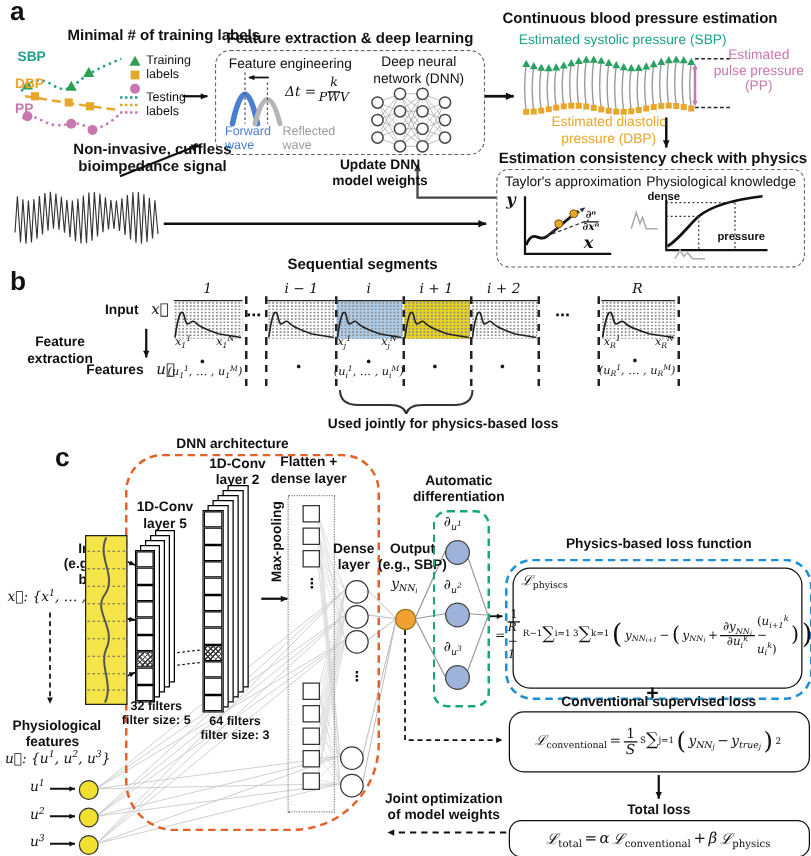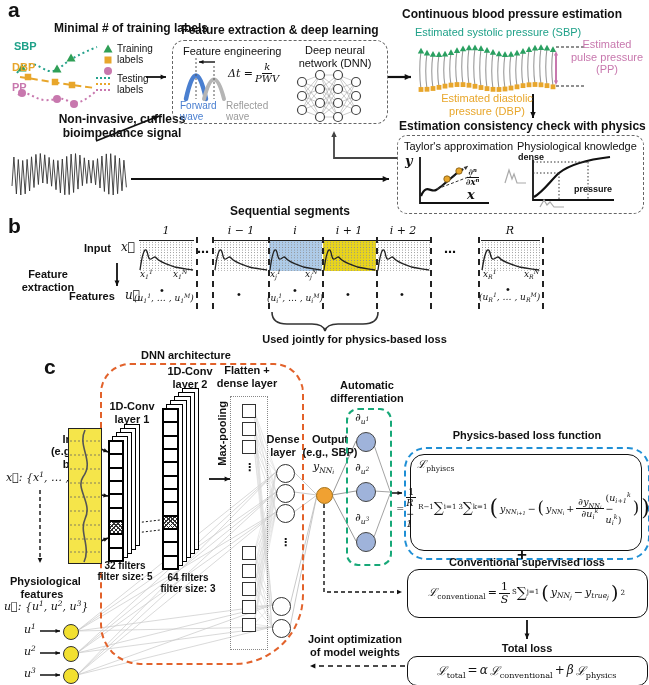--- a/index.html
+++ b/index.html
@@ -341,20 +341,21 @@
   <div class="abs fx" style="left:228px;top:62px">
     <span class="math" style="font-size:11px">Δt =</span>
     <span class="frac math" style="font-size:10px">
         <span class="num">k</span>
         <span>PWV</span>
       </span>
   </div>
   <div class="abs t10 blue" style="left:180px;top:100px;width:46px">Forward wave</div>
   <div class="abs t10 gray" style="left:226px;top:100px;width:50px">Reflected wave</div>
   <div class="abs t11 ctr" style="left:287px;top:44px;width:96px">Deep neural network (DNN)</div>
+  <div class="abs b t11 ctr" style="left:257px;top:126px;width:94px">Update DNN model weights</div>
 
   <div class="abs t11 teal" style="left:415px;top:26px">Estimated systolic pressure (SBP)</div>
   <div class="abs b t12" style="left:402px;top:8px">Continuous blood pressure estimation</div>
   <div class="abs t11 orange ctr" style="left:427px;top:92px;width:120px">Estimated diastolic pressure (DBP)</div>
   <div class="abs t11 pink ctr" style="left:568px;top:38px;width:78px">Estimated pulse pressure (PP)</div>
 
   <div class="abs b t12" style="left:399px;top:120px">Estimation consistency check with physics</div>
   <div class="dashbox" style="left:397px;top:135px;width:245px;height:77px;border-radius:10px"></div>
   <div class="abs t11" style="left:404px;top:140px">Taylor's approximation</div>
   <div class="abs t11" style="left:517px;top:140px">Physiological knowledge</div>
@@ -455,21 +456,21 @@
           <line x1="1" y1="82" x2="31" y2="82"></line>
           <line x1="1" y1="96" x2="31" y2="96"></line>
           <line x1="1" y1="110" x2="31" y2="110"></line>
           <line x1="1" y1="123" x2="31" y2="123"></line>
       </g>
       <path d="M16,1 C8,18 26,32 14,48 C6,60 24,74 16,90 C10,103 22,118 15,133" stroke="#555" stroke-width="1.6" fill="none"></path>
     </svg>
   </div>
 
   <div class="abs b t11 ctr" style="left:104px;top:400px;width:56px">1D-Conv</div>
-  <div class="abs b t11 ctr" style="left:104px;top:413px;width:56px">layer 1</div>
+  <div class="abs b t11 ctr" style="left:104px;top:413px;width:56px">layer 5</div>
   <div class="shadow" style="left:124px;top:424px;width:14px;height:120px"></div>
   <div class="shadow" style="left:120px;top:428px;width:14px;height:120px"></div>
   <div class="shadow" style="left:116px;top:432px;width:14px;height:120px"></div>
   <div class="shadow" style="left:112px;top:436px;width:14px;height:120px"></div>
   <div class="col" style="left:108px;top:440px;width:14px;height:120px">
     <div class="cell"></div>
       <div class="cell"></div>
       <div class="cell"></div>
       <div class="cell"></div>
       <div class="cell"></div>

